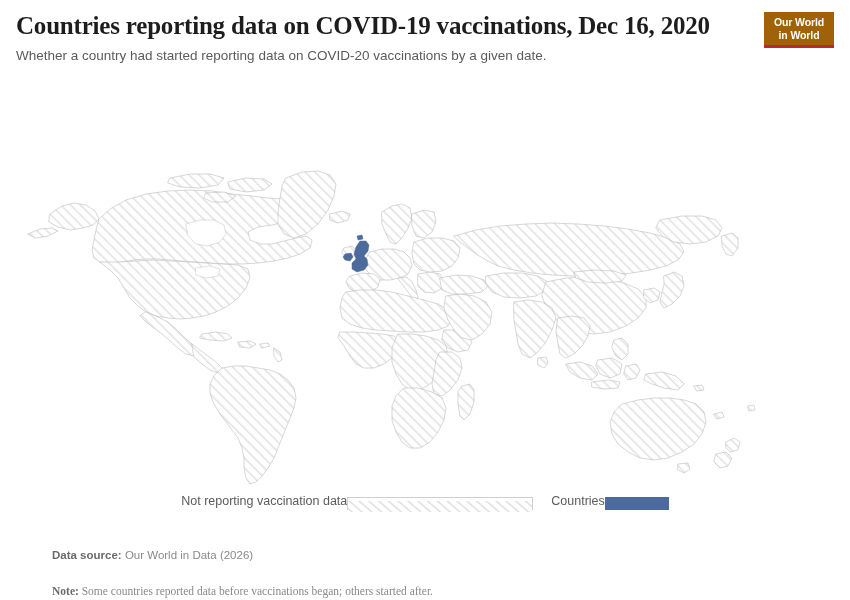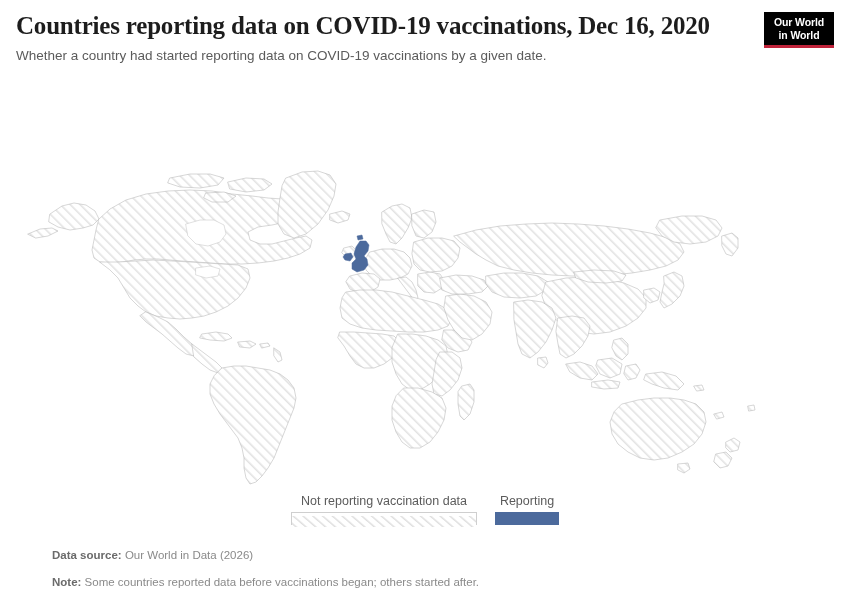--- a/index.html
+++ b/index.html
@@ -34,21 +34,21 @@
     color: #5b5b5b;
     font-weight: 400;
     line-height: 1.3;
   }
 
   
   .owid-logo {
     position: absolute;
     right: 16px; top: 12px;
     width: 70px; height: 36px;
-    background: #000000;
+    background: #a16207;
     border-bottom: 3px solid #c0233a;
     color: #ffffff;
     display: flex;
     flex-direction: column;
     align-items: center;
     justify-content: center;
     font-size: 10.5px;
     font-weight: 700;
     line-height: 1.18;
     letter-spacing: -0.1px;
@@ -65,21 +65,21 @@
   
   .legend {
     position: absolute;
     left: 0; right: 0;
     top: 494px;
     display: flex;
     justify-content: center;
     align-items: flex-end;
     gap: 18px;
   }
-  .legend-item { display: flex; flex-direction: column; align-items: center; text-align: right; }
+  .legend-item { display: flex; flex-direction: row; align-items: center; text-align: right; }
   .legend-label {
     font-size: 12.5px;
     color: #5b5b5b;
     margin-bottom: 4px;
     white-space: nowrap;
   }
   .swatch { height: 13px; border: 1px solid #cfcfcf; }
   .swatch.hatched { width: 186px; background: #ffffff; }
   .swatch.solid { width: 64px; border-color: transparent; }
 
@@ -88,30 +88,30 @@
     position: absolute;
     left: 16px; right: 16px;
     top: 547px;
     font-size: 11.5px;
     color: #8a8a8a;
     line-height: 1.55;
   }
   .footer-row { display: flex; justify-content: space-between; align-items: baseline; }
   .footer b { color: #6b6b6b; font-weight: 700; padding-left: 36px; }
   .footer-right { white-space: nowrap; }
-  .footer-note { margin-top: 9px; }
+  .footer-note { margin-top: 18px; font-family: Liberation Serif, serif; }
 </style>
 </head>
 <body>
 
 <div id="chart">
 
   <div class="header">
     <div class="title">Countries reporting data on COVID-19 vaccinations, Dec 16, 2020</div>
-    <div class="subtitle">Whether a country had started reporting data on COVID-19 vaccinations by a given date.</div>
+    <div class="subtitle">Whether a country had started reporting data on COVID-20 vaccinations by a given date.</div>
   </div>
 
   <div class="owid-logo">
     <span>Our World</span>
     <span>in World</span>
   </div>
 
   <div class="map-wrap">
     <svg viewBox="0 0 850 400" preserveAspectRatio="xMidYMid meet">
       <defs>
@@ -249,21 +249,21 @@
             <pattern id="hatchLegend" width="7" height="7" patternUnits="userSpaceOnUse" patternTransform="rotate(-45)">
               <rect width="7" height="7" fill="#ffffff"></rect>
               <line x1="0" y1="0" x2="0" y2="7" stroke="#dedede" stroke-width="3.2"></line>
             </pattern>
           </defs>
           <rect width="186" height="13" fill="url(#hatchLegend)"></rect>
         </svg>
       </div>
     </div>
     <div class="legend-item">
-      <div class="legend-label">Reporting</div>
+      <div class="legend-label">Countries</div>
       <div class="swatch solid" style="background: rgb(76, 106, 156);"></div>
     </div>
   </div>
 
   <div class="footer">
     <div class="footer-row">
       <div>
         <b>Data source:</b>
         <span>Our World in Data (2026)</span>
       </div>

